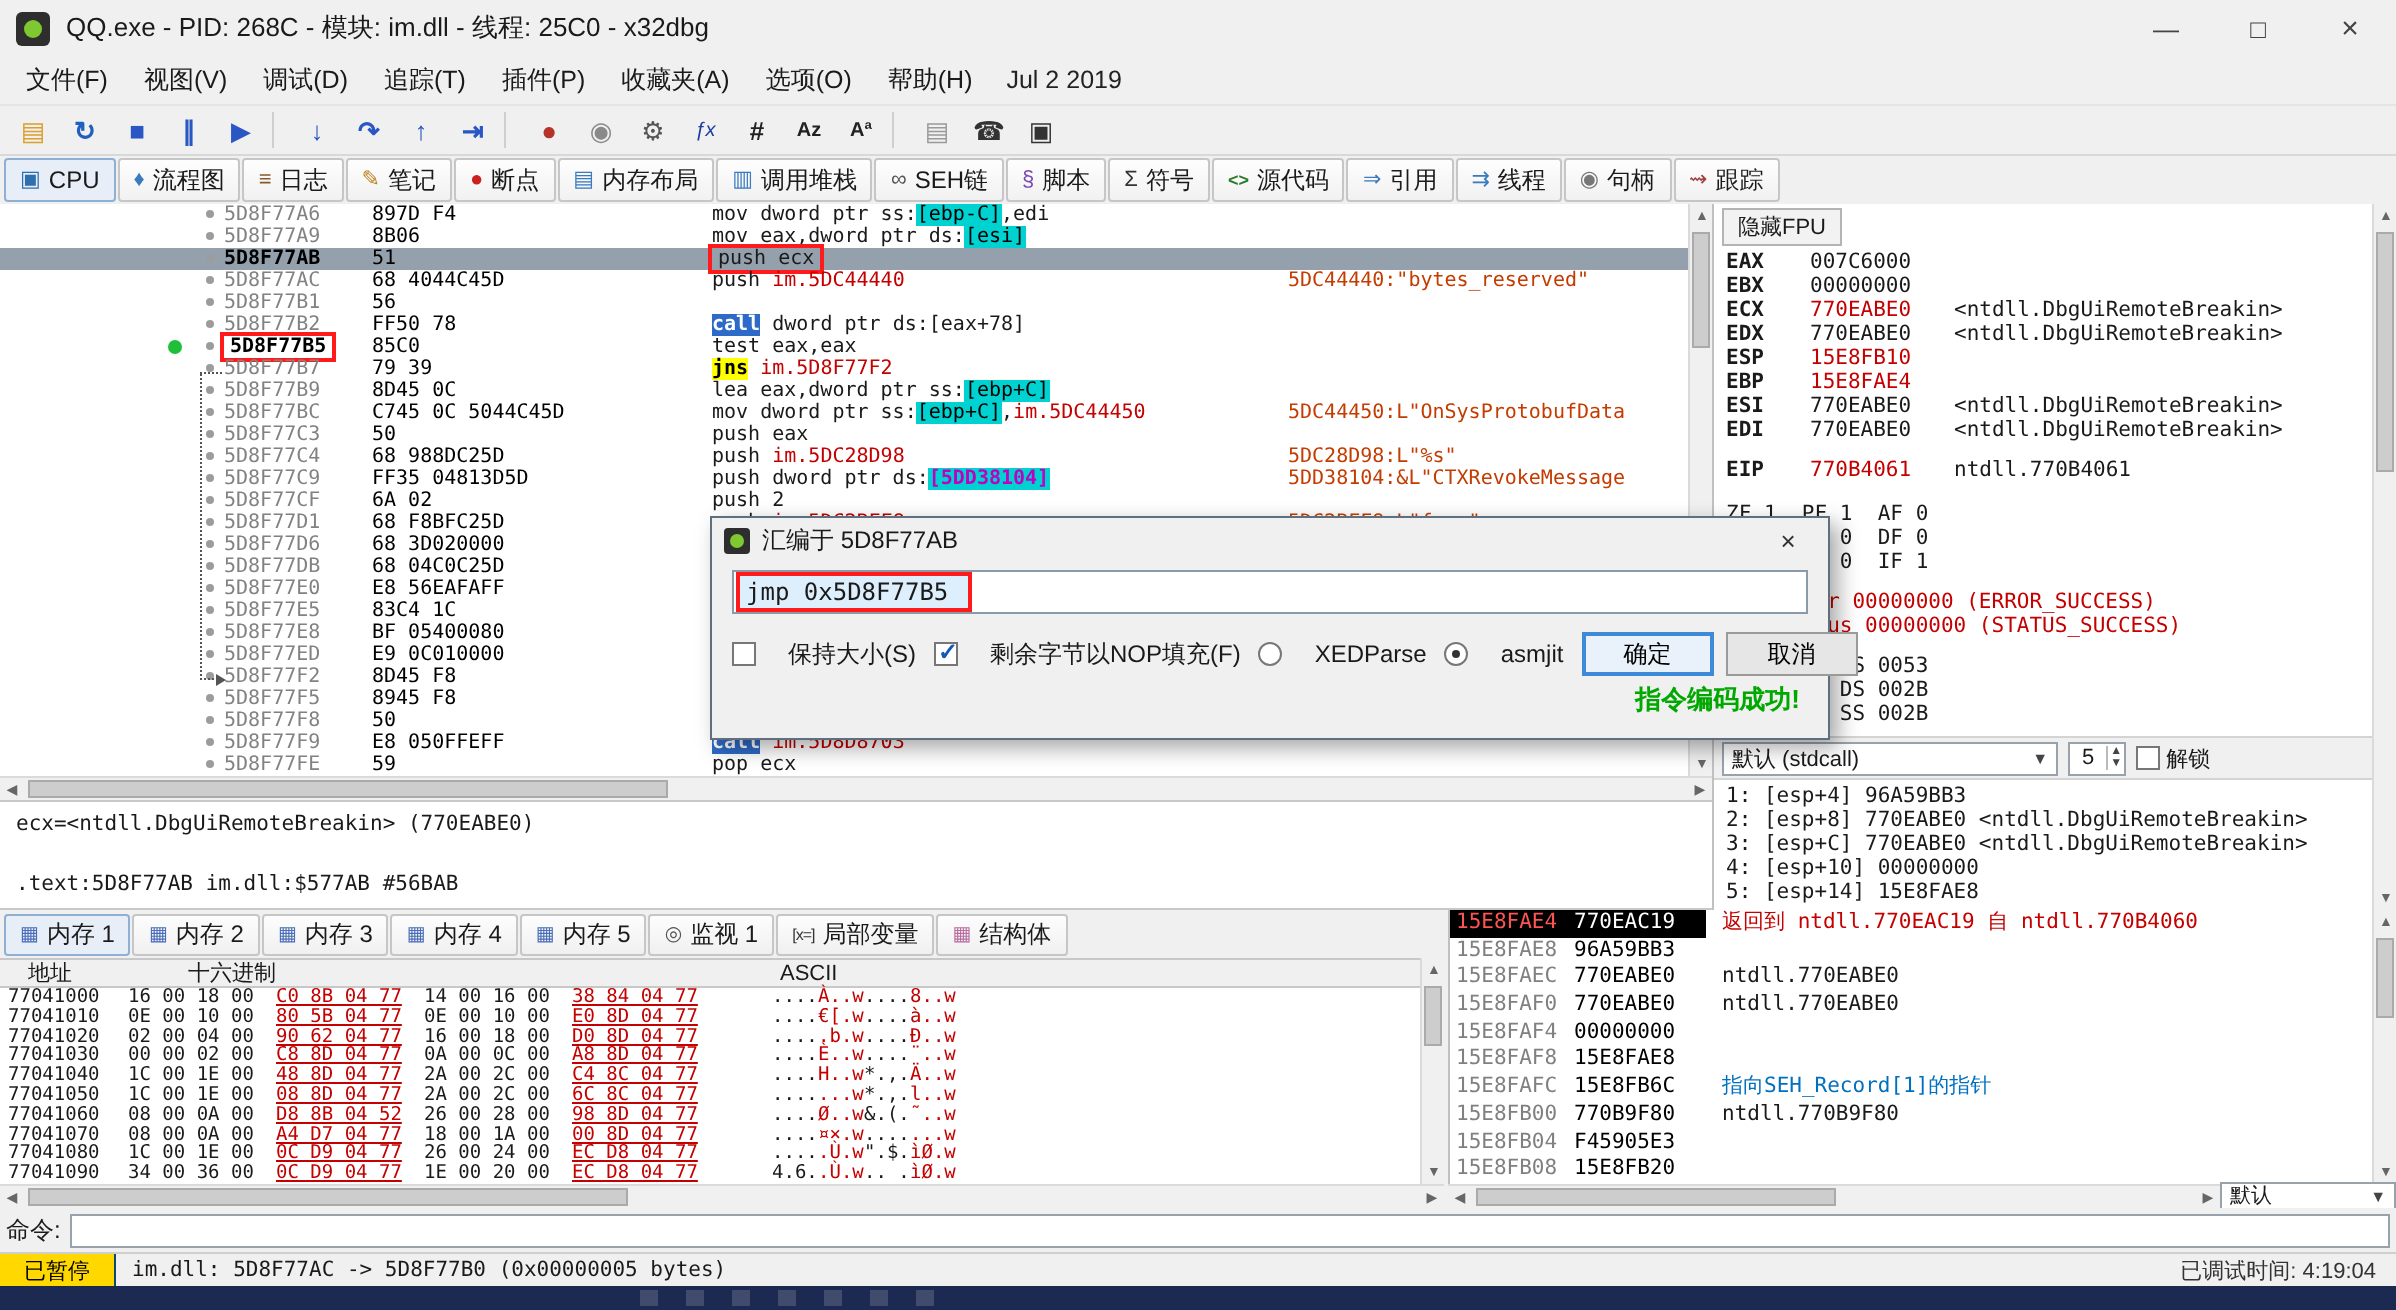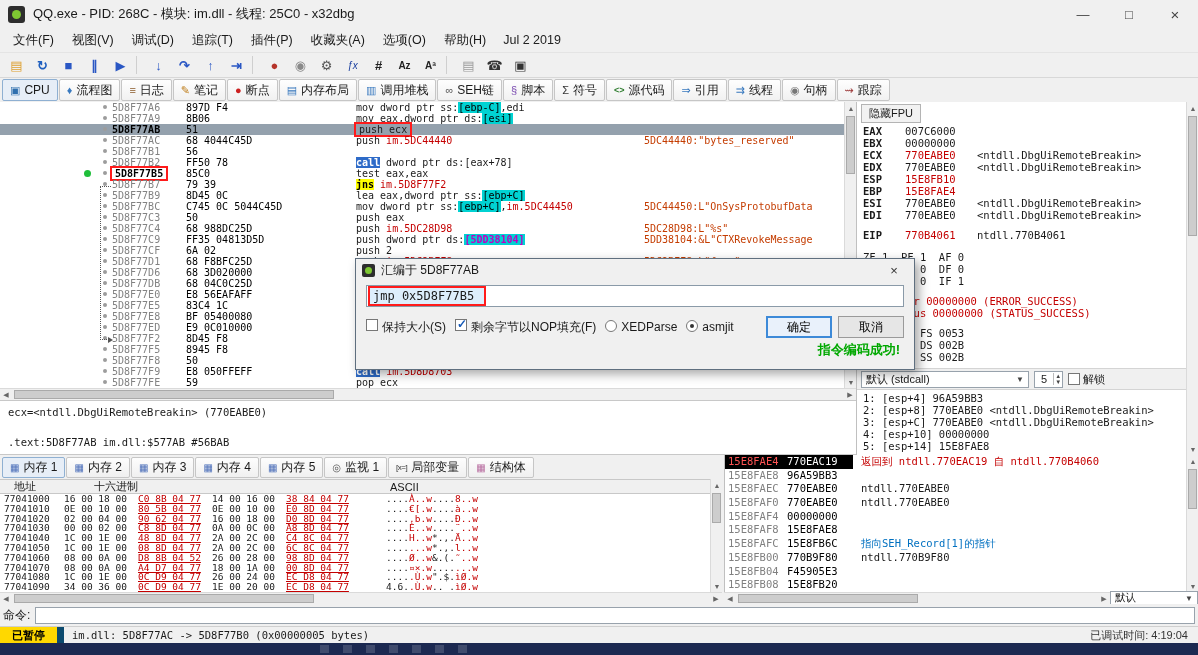--- a/index.html
+++ b/index.html
@@ -123,36 +123,36 @@
 
 
 #bottom-combo{position:absolute;left:1110px;top:591px;width:88px;height:14px}
 #bottom-combo .combo{height:14px;font-size:10.5px}
 
 
 #cmdbar{position:absolute;left:0;top:604px;width:1198px;height:22px;display:flex;align-items:center;gap:5px;padding:0 3px;background:#f0f0f0}
 #cmd-label{font-size:12px}
 #cmd-input{flex:1;height:17px;border:1px solid #98a2ac;background:#fff;font-family:"DejaVu Sans Mono",monospace;font-size:11px;padding:0 3px}
 #statusbar{position:absolute;left:0;top:626px;width:1198px;height:17px;display:flex;align-items:center;background:#f0f0f0;border-top:1px solid #cfcfcf;font-size:11px}
-#status-badge{background:#ffd800;color:#000;font-weight:bold;height:100%;display:flex;align-items:center;padding:0 12px;border-right:7px solid #0c4a6e}
+#status-badge{background:#ffd800;color:#000;font-weight:normal;height:100%;display:flex;align-items:center;padding:0 12px;border-right:1px solid #0c4a6e}
 #status-msg{margin-left:8px;font-family:"DejaVu Sans Mono",monospace;font-size:10.5px}
 #status-time{margin-left:auto;padding-right:10px;color:#333}
 #taskbar{position:absolute;left:0;top:643px;width:1198px;height:12px;background:#1c2951;display:flex;align-items:center;gap:14px;padding-left:320px}
 #taskbar span{width:9px;height:8px;background:rgba(255,255,255,.16);display:inline-block}
 
 
 #dialog{position:absolute;left:355px;top:258px;width:560px;height:112px;background:#f0f0f0;border:1px solid #5f6f7f;box-shadow:4px 4px 10px rgba(0,0,0,.35);z-index:50}
 .dlg-title{height:22px;display:flex;align-items:center;gap:6px;padding:0 6px;font-size:12px}
 .dlg-ic{width:13px;height:13px;border-radius:2px;background:#2e2e2e;position:relative;flex:none}
 .dlg-ic::after{content:"";position:absolute;inset:3px;border-radius:50%;background:#7ec832}
 .dlg-close{margin-left:auto;width:28px;text-align:center;font-size:13px;color:#333}
 .dlg-input{margin:4px 10px 0;height:22px;background:#fff;border:1px solid #8a9aa8;display:flex;align-items:center;padding:0 3px;font-family:"DejaVu Sans Mono",monospace;font-size:12px}
 .anno-red{display:inline-block;outline:2px solid #ff1b1b;padding:1px 10px 1px 3px;background:#ddeefc}
 .dlg-controls{display:flex;align-items:center;gap:9px;margin:9px 10px 0;font-size:12px}
-.chk,.rad{display:flex;align-items:flex-start;gap:4px;white-space:nowrap}
+.chk,.rad{display:flex;align-items:center;gap:16px;white-space:nowrap}
 .cir{width:12px;height:12px;border:1px solid #777;border-radius:50%;background:#fff;display:inline-block;position:relative;flex:none}
 .cir.on::after{content:"";position:absolute;inset:3px;border-radius:50%;background:#333}
 .dlg-btns{margin-left:auto;display:flex;gap:6px}
 .btn{min-width:66px;height:22px;background:#e6e6e6;border:1px solid #9a9a9a;font-size:12px;font-family:"Liberation Sans",sans-serif}
 .btn.primary{border:2px solid #3d8ad8;background:#e9f1fb}
 .dlg-status{color:#00a800;font-weight:bold;text-align:right;padding:3px 14px 0 0;font-size:13px}
 </style>
 </head>
 <body>
 

